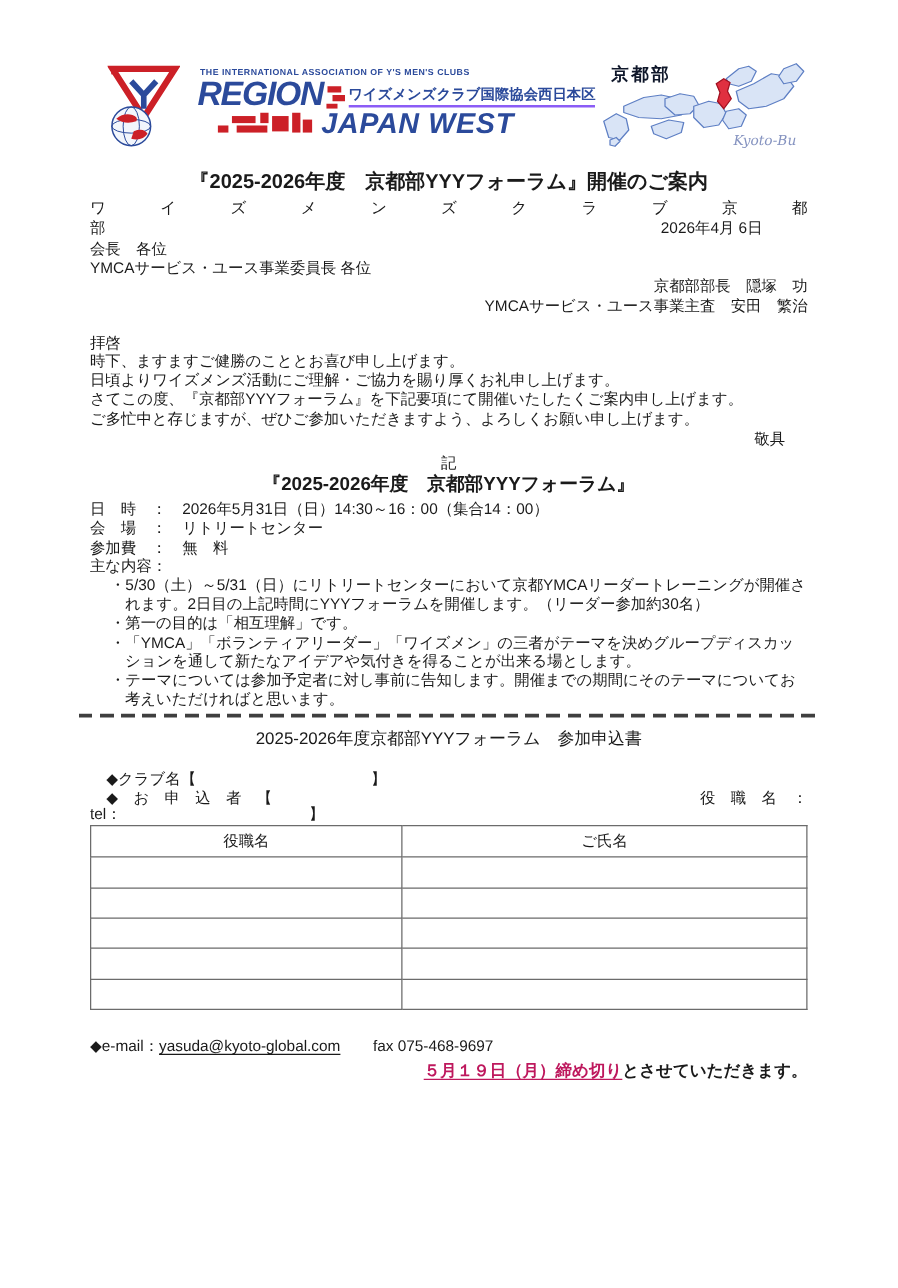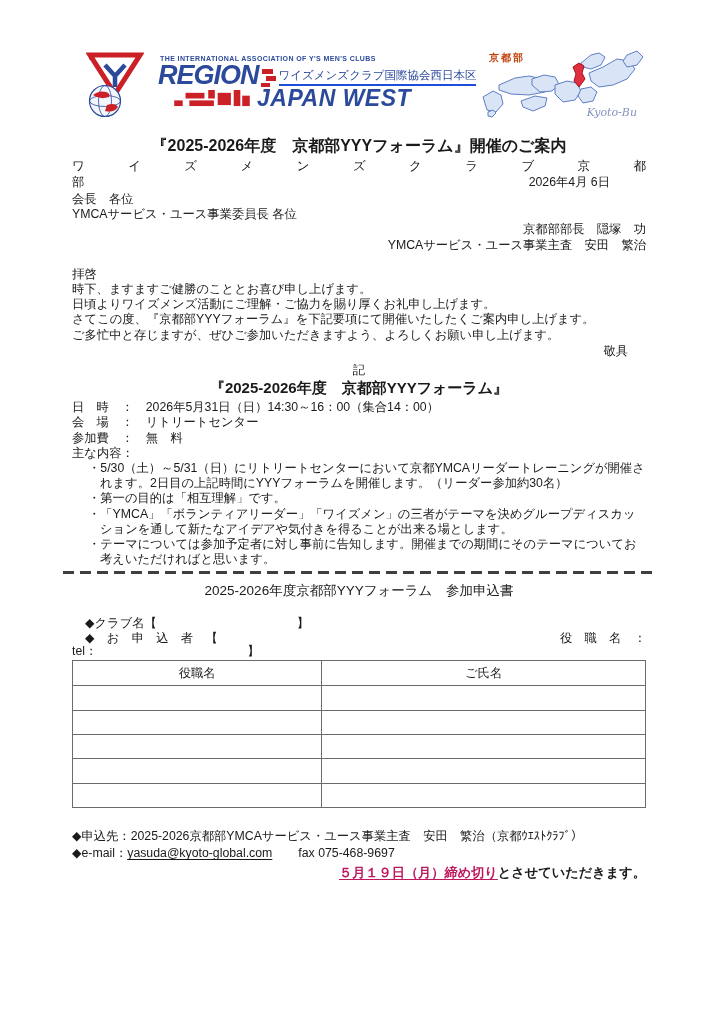--- a/index.html
+++ b/index.html
@@ -11,28 +11,28 @@
   }
 
   
   .logo-left { position:absolute; left:86px; top:52px; display:flex; }
   .emblem { width:58px; height:66px; flex:0 0 auto; }
   .logo-text-col { margin-left:6px; padding-top:3px; }
   .assoc-line { font-size:7px; font-weight:bold; color:#2b4a9b; letter-spacing:0.4px; margin-left:10px; white-space:nowrap; }
   .region-row { display:flex; align-items:flex-end; margin-left:8px; margin-top:1px; }
   .region-word { font-size:27px; line-height:24px; font-weight:bold; font-style:italic; color:#2b4a9b; letter-spacing:-1px; }
   .pixel-mark-1 { width:15px; height:20px; margin:0 3px 0 2px; }
-  .jp-assoc { font-size:11.5px; color:#2b4a9b; border-bottom:2px solid #1d4ed8; padding-bottom:1px; margin-bottom:1px; white-space:nowrap; }
+  .jp-assoc { font-size:11.5px; color:#2b4a9b; border-bottom:2px solid #8b5cf6; padding-bottom:1px; margin-bottom:1px; white-space:nowrap;font-weight:bold; }
   .jw-row { display:flex; align-items:center; margin-top:0px; margin-left:24px; }
   .pixel-mark-2 { width:76px; height:17px; }
   .japan-west-word { font-size:23px; line-height:22px; font-weight:bold; font-style:italic; color:#2b4a9b; letter-spacing:0.5px; margin-left:7px; white-space:nowrap; }
 
   .logo-right { position:absolute; left:477px; top:45px; width:168px; height:78px; }
   .logo-right svg { width:100%; height:100%; }
-  .map-label { position:absolute; left:12px; top:6px; font-size:10px; font-weight:bold; color:#c2410c; letter-spacing:2px; }
+  .map-label { position:absolute; left:12px; top:6px; font-size:14px; font-weight:bold; color:#0f172a; letter-spacing:2px; }
   .map-script { position:absolute; right:8px; bottom:4px; font-size:11px; font-style:italic; color:#8593c0; font-family:"DejaVu Serif","Liberation Serif",serif; }
 
   
   .content { position:absolute; left:72px; top:136px; width:574px; font-size:12.3px; line-height:15.2px; }
   .doc-title { font-size:16px; font-weight:bold; text-align:center; line-height:20px; }
   .justified-line { text-align:justify; text-align-last:justify; font-size:12.5px; line-height:16px; margin-top:2px; }
   .wrap-date-line { display:flex; justify-content:space-between; line-height:16px; }
   .date-text { margin-right:36px; }
   .addr-line { margin-top:2px; }
   .sender-line { text-align:right; }
@@ -227,21 +227,20 @@
           <td></td>
         </tr>
           <tr>
           <td></td>
           <td></td>
         </tr>
         </tbody>
     </table>
 
     <div class="footer-block">
-      <div>◆申込先：2025-2026京都部YMCAサービス・ユース事業主査　安田　繁治（京都ｳｴｽﾄｸﾗﾌﾞ）</div>
       <div class="email-line">
         <span>◆e-mail：</span><span class="email-link">yasuda@kyoto-global.com</span><span class="fax-text">fax 075-468-9697</span>
       </div>
       <div class="deadline-line">
         <span class="deadline-red">５月１９日（月）締め切り</span><span class="deadline-black">とさせていただきます。</span>
       </div>
     </div>
 
   </div>
 </div>

